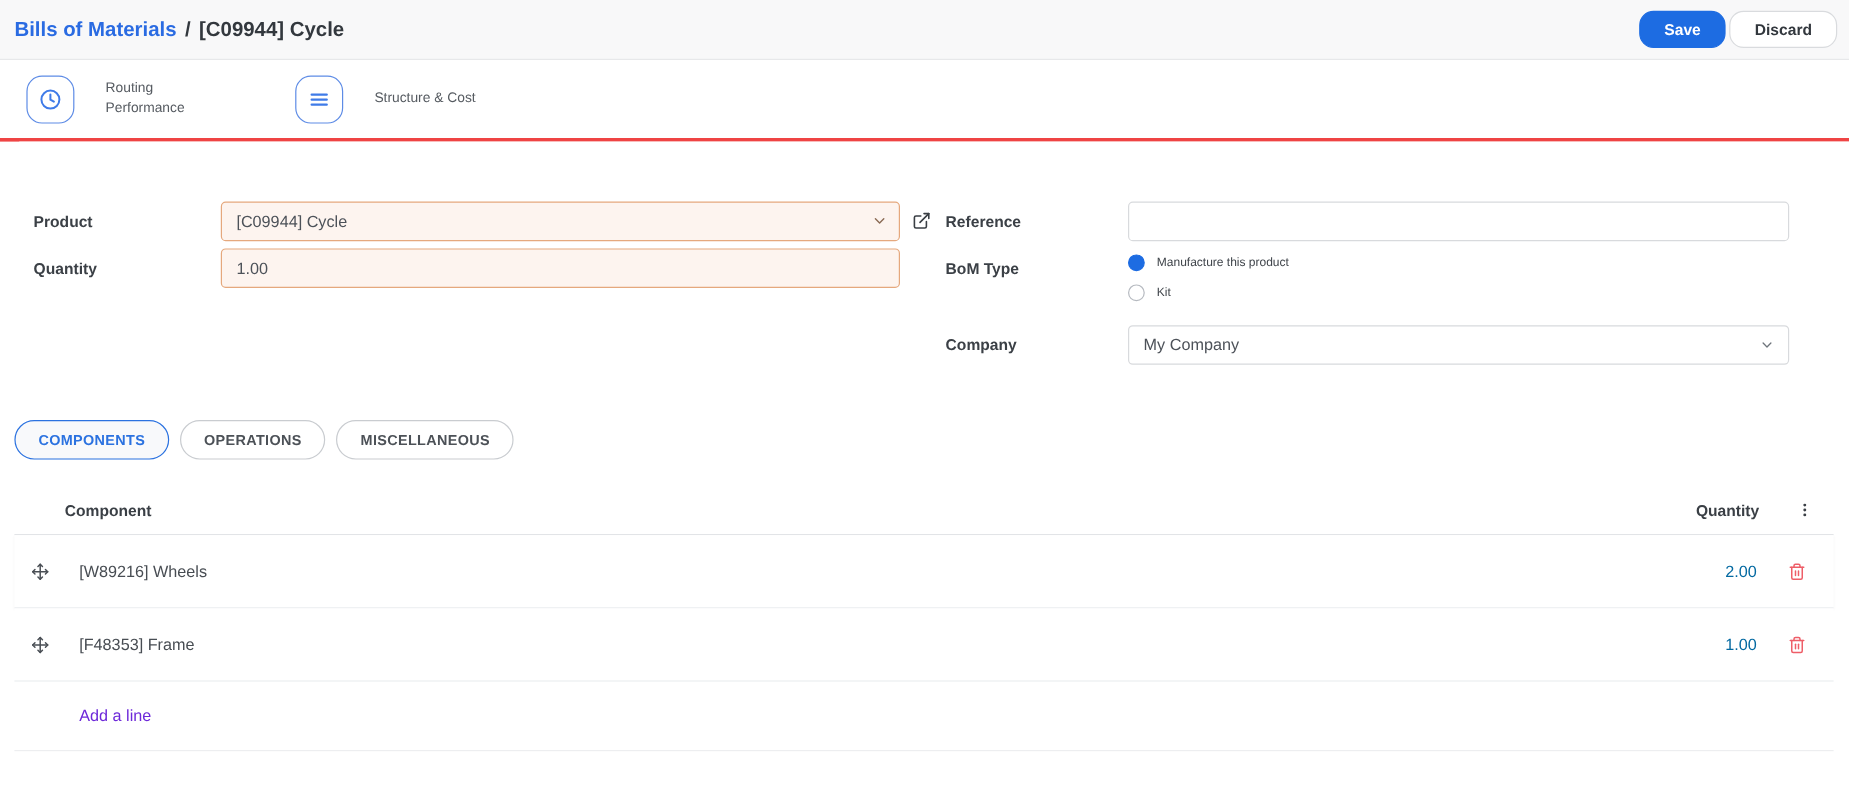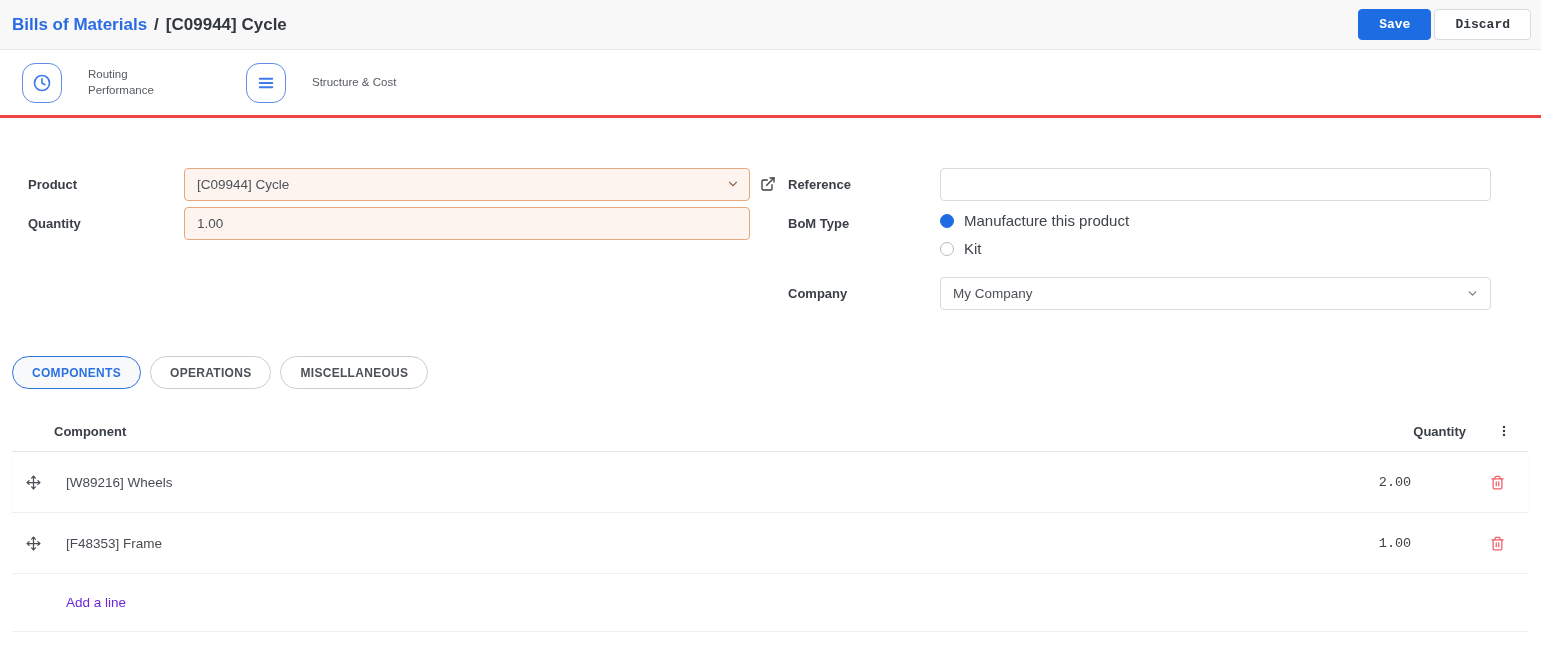--- a/index.html
+++ b/index.html
@@ -7,22 +7,22 @@
     font-family:"Liberation Sans", sans-serif; color:#3b4046; }
 
   
   .topbar { height:50px; background:#f8f8f9; border-bottom:1px solid #e7e8ea;
     display:flex; align-items:center; justify-content:space-between; padding:0 10px 0 12px; }
   .breadcrumb { font-size:17px; font-weight:700; display:flex; align-items:center; gap:7px; }
   .bc-link { color:#2a6be2; cursor:pointer; }
   .bc-sep { color:#33383e; }
   .bc-current { color:#33383e; }
   .topbar-actions { display:flex; gap:3px; }
-  .btn { height:31px; padding:0 20px; font-size:13px; font-weight:700; border-radius:4px;
-    display:flex; align-items:center; cursor:pointer; font-family:Liberation Mono, monospace; }
+  .btn { height:31px; padding:0 20px; font-size:13px; font-weight:700; border-radius:12px;
+    display:flex; align-items:center; cursor:pointer; font-family:Liberation Sans, sans-serif; }
   .btn-save { background:#1d6ce2; color:#fff; border:1px solid #1d6ce2; }
   .btn-discard { background:#fff; color:#32373d; border:1px solid #d9dbde; }
 
   
   .statrow { height:68px; background:#fff; border-bottom:3px solid #ef4444;
     display:flex; align-items:center; padding-left:22px; }
   .stat-btn { display:flex; align-items:center; cursor:pointer; margin-right:86px; }
   .stat-icon-box { width:40px; height:40px; border:1px solid #5e8ce6; border-radius:13px;
     display:flex; align-items:center; justify-content:center; background:#fff; flex:none; }
   .stat-label { margin-left:26px; font-size:11.5px; color:#565b61; line-height:1.35; }
@@ -44,21 +44,21 @@
   .combo { position:relative; width:566px; flex:none; }
   .combo .inp { width:100%; padding-right:34px; }
   .combo .chev { position:absolute; right:10px; top:9px; pointer-events:none; }
   .inp-wrap { width:566px; flex:none; }
   .combo-right { position:relative; flex:1; max-width:563px; }
   .radio-group { padding-top:5px; }
   .radio-opt { display:flex; align-items:center; gap:10px; margin-bottom:11px; cursor:pointer; }
   .radio-dot { width:14px; height:14px; border-radius:50%; flex:none; }
   .radio-on { background:#1d6ce2; border:1px solid #1d6ce2; }
   .radio-off { background:#fff; border:1px solid #b6bac0; }
-  .radio-txt { font-size:15px; color:#3f444a; }
+  .radio-txt { font-size:10px; color:#3f444a; }
   .bom-row { margin-bottom:9px; }
   .company-row { margin-top:9px; }
 
   
   .tabs { display:flex; gap:9px; margin:40px 0 0 12px; }
   .tab-pill { height:33px; padding:0 19px; border-radius:18px; display:flex; align-items:center;
     font-size:12px; font-weight:700; letter-spacing:.3px; cursor:pointer;
     border:1px solid #c9ccd0; color:#4c5157; background:#fff; }
   .tab-pill.active { border:1px solid #2b72e0; color:#2b72e0; background:#f8f9fb; }
 
@@ -68,21 +68,21 @@
   .th-component { flex:1; padding-left:42px; font-size:13px; font-weight:700; color:#3a3f45; }
   .th-qty { width:140px; text-align:right; font-size:13px; font-weight:700; color:#3a3f45; }
   .th-end { width:62px; display:flex; justify-content:flex-end; padding-right:17px; }
   .kebab { cursor:pointer; display:flex; }
   .tbl-body { border-top:1px solid #e3e5e8; }
   .trow { display:flex; align-items:center; height:61px; border-bottom:1px solid #eceef0;
     background:#fff; cursor:pointer; }
   .trow:first-child { box-shadow:0 1px 2px rgba(0,0,0,.04); }
   .td-handle { width:42px; display:flex; justify-content:center; cursor:grab; }
   .td-name { flex:1; font-size:13.5px; color:#484d53; padding-left:12px; }
-  .td-qty { width:140px; text-align:center; font-size:13.5px; color:#404040; padding-right:2px;font-family:Liberation Mono, monospace; }
+  .td-qty { width:140px; text-align:right; font-size:13.5px; color:#0369a1; padding-right:2px; }
   .td-end { width:62px; display:flex; justify-content:center; }
   .trash { cursor:pointer; display:flex; }
   .add-line { height:58px; display:flex; align-items:center; padding-left:54px;
     font-size:13.5px; color:#6d28d9; border-bottom:1px solid #edeef0; cursor:pointer; }
   .sheet-bottom { height:47px; border-bottom:1px solid #f1f1f3; }
   svg { display:block; }
 </style>
 </head>
 <body>
 

